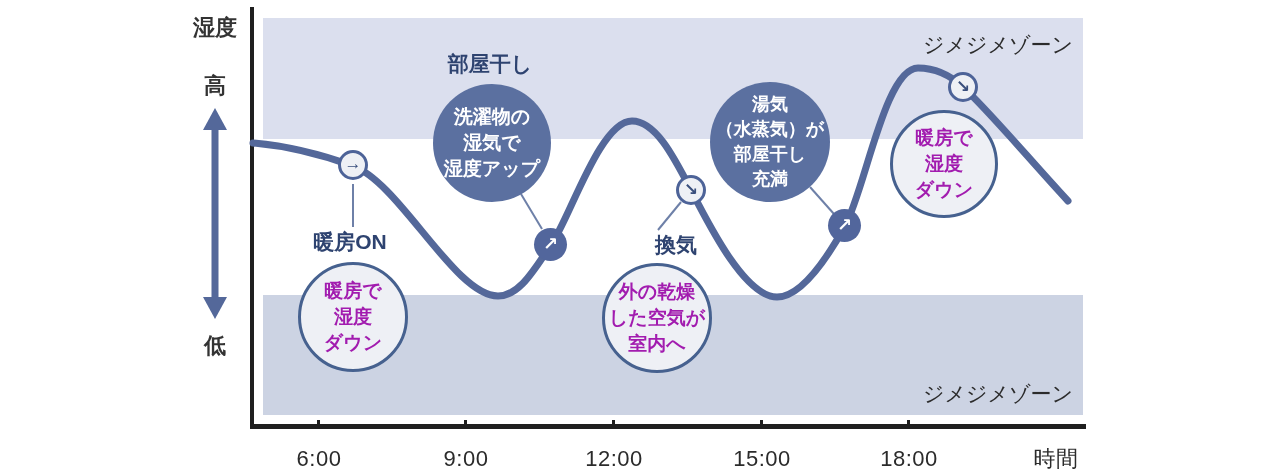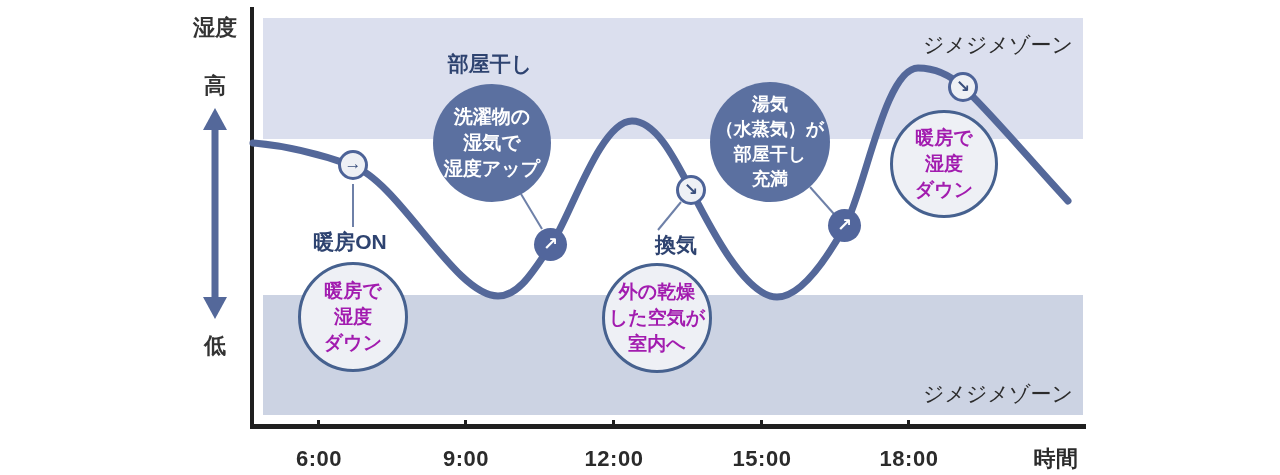--- a/index.html
+++ b/index.html
@@ -23,21 +23,21 @@
   .axis.x { left: 250px; top: 424px; width: 836px; height: 5px; }
   .tickmark { position: absolute; top: 420px; width: 3px; height: 4px; background: #1f1f1f; }
   .overlay { position: absolute; left: 0; top: 0; pointer-events: none; }
 
   .ylab {
     position: absolute; transform: translate(-50%, -50%);
     font-weight: bold; color: #333333; white-space: nowrap;
   }
   .xlab {
     position: absolute; transform: translate(-50%, -50%); top: 459px;
-    font-size: 22px; font-weight: bold; color: #2b2b2b; white-space: nowrap;
+    font-size: 22px; font-weight: normal; color: #2b2b2b; white-space: nowrap;
     letter-spacing: 0.5px;
   }
   .zone-label {
     position: absolute; right: 207px; transform: translateY(-50%);
     font-size: 21px; font-weight: normal; color: #2b2b2b; white-space: nowrap;
   }
   .event-title {
     position: absolute; transform: translate(-50%, -50%);
     font-size: 21px; font-weight: bold; color: #2e4370; white-space: nowrap;
   }

